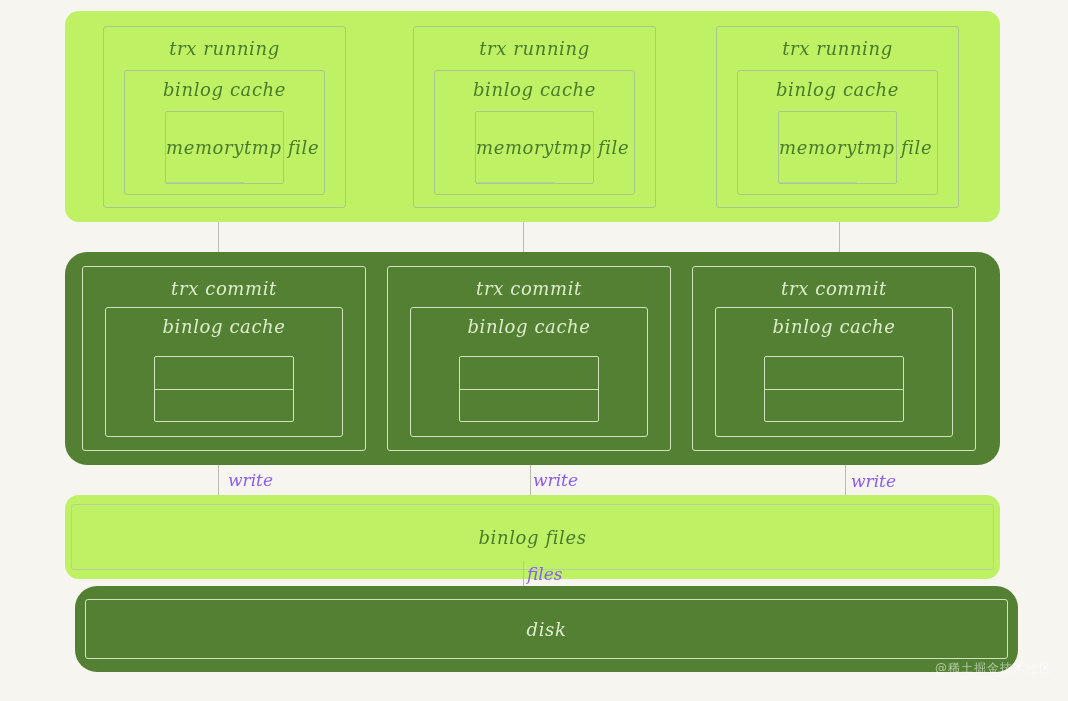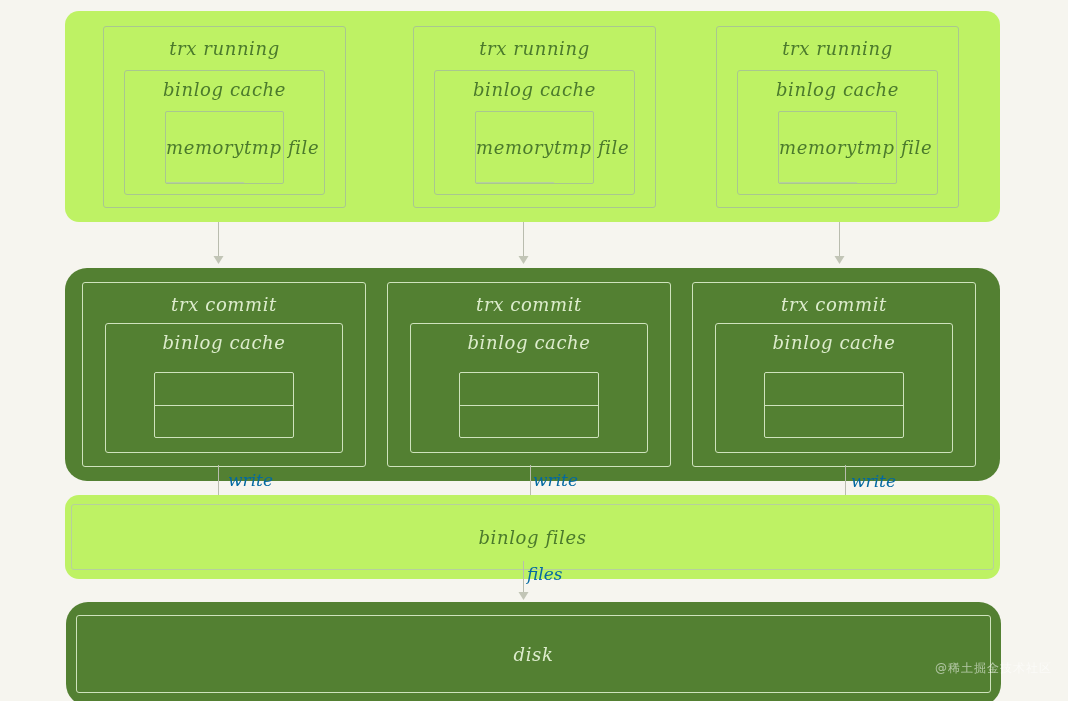--- a/index.html
+++ b/index.html
@@ -33,21 +33,20 @@
   
   .band-light {
     position: absolute;
     background: #bef264;
     border-radius: 14px;
   }
   .band-dark {
     position: absolute;
     background: #538032;
     border-radius: 22px;
-    margin-top: 16px;
   }
 
   #row-running {
     left: 65px;
     top: 11px;
     width: 935px;
     height: 211px;
   }
   #row-commit {
     left: 65px;
@@ -55,24 +54,25 @@
     width: 935px;
     height: 213px;
   }
   #row-binlog-files {
     left: 65px;
     top: 495px;
     width: 935px;
     height: 84px;
   }
   #row-disk {
-    left: 66px;
+    left: 75px;
     top: 586px;
     width: 935px;
-    height: 104px;
+    height: 86px;
+    padding-left: 8px;
   }
 
   
   .col-box {
     position: absolute;
     top: 15px;
     width: 243px;
     height: 182px;
     border: 1px solid #a9c78f;
     border-radius: 3px;
@@ -209,21 +209,21 @@
     border-left: 5px solid transparent;
     border-right: 5px solid transparent;
     border-top: 8px solid #c2c5b6;
     transform: translateX(-4.5px);
   }
   .arrow-label {
     position: absolute;
     font-family: "DejaVu Serif", serif;
     font-style: italic;
     font-size: 17px;
-    color: #0369a1;
+    color: #8b5cf6;
     white-space: nowrap;
   }
 
   
   #watermark {
     position: absolute;
     right: 16px;
     bottom: 24px;
     font-family: "DejaVu Sans", sans-serif;
     font-size: 12px;

